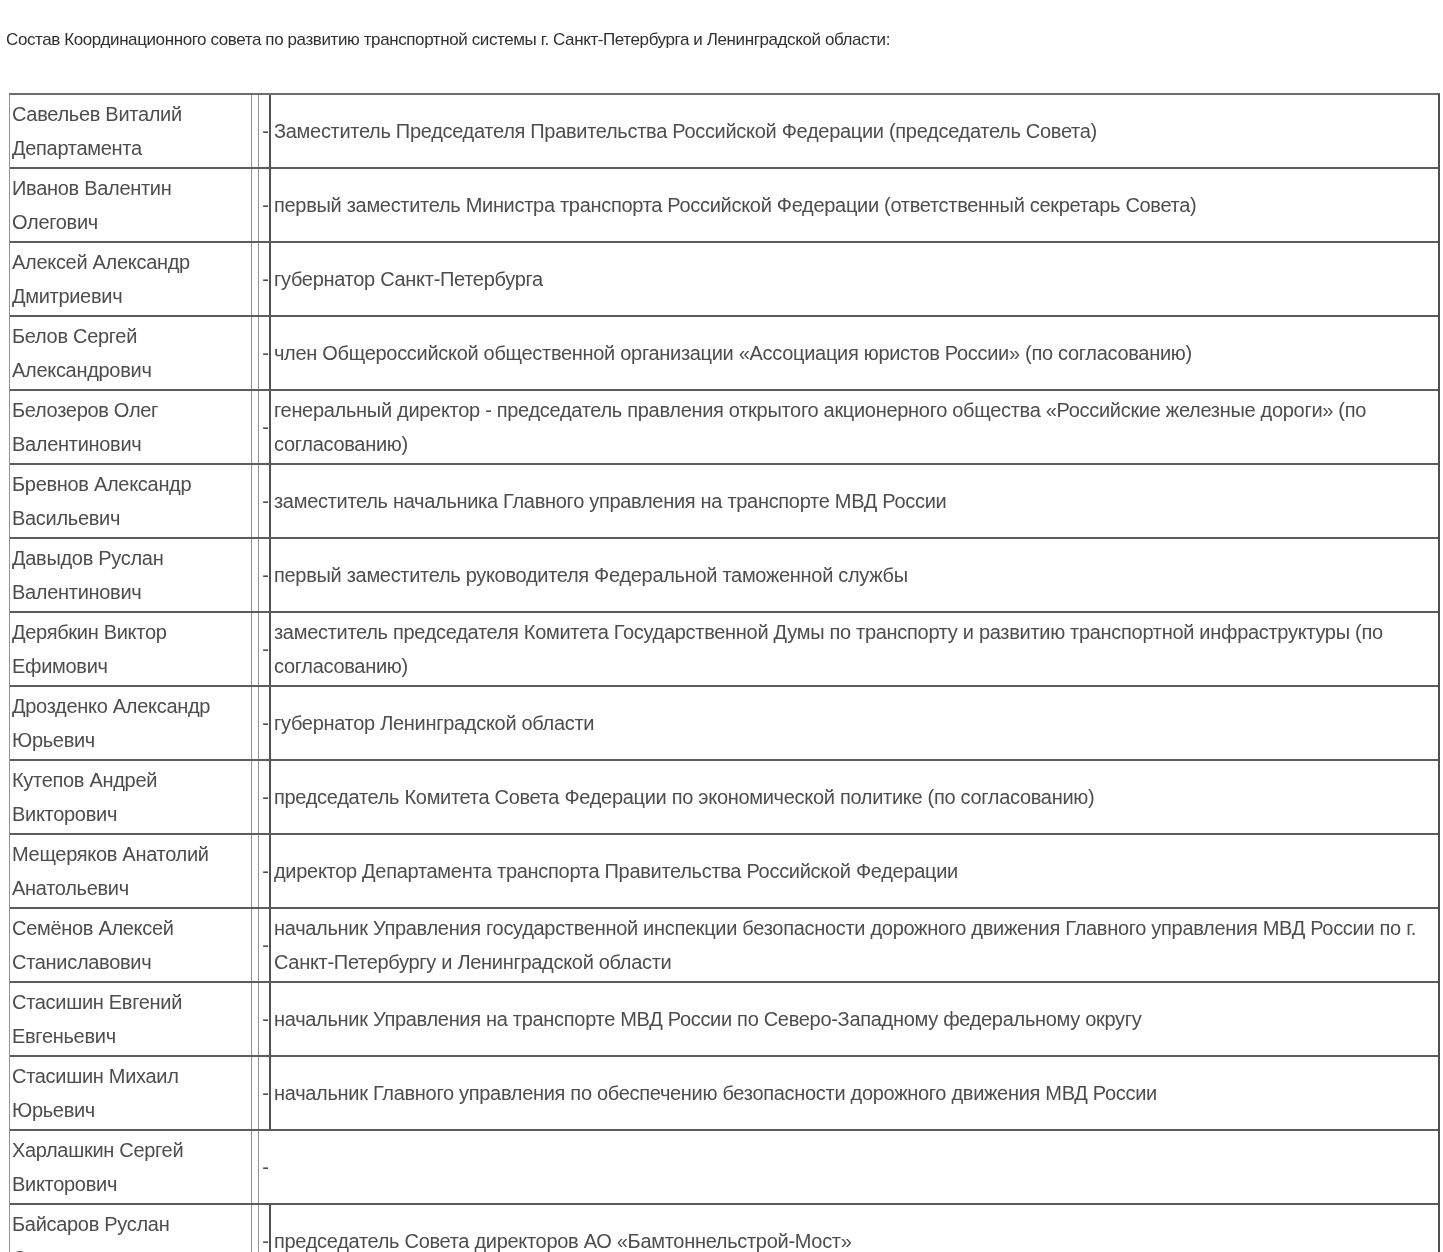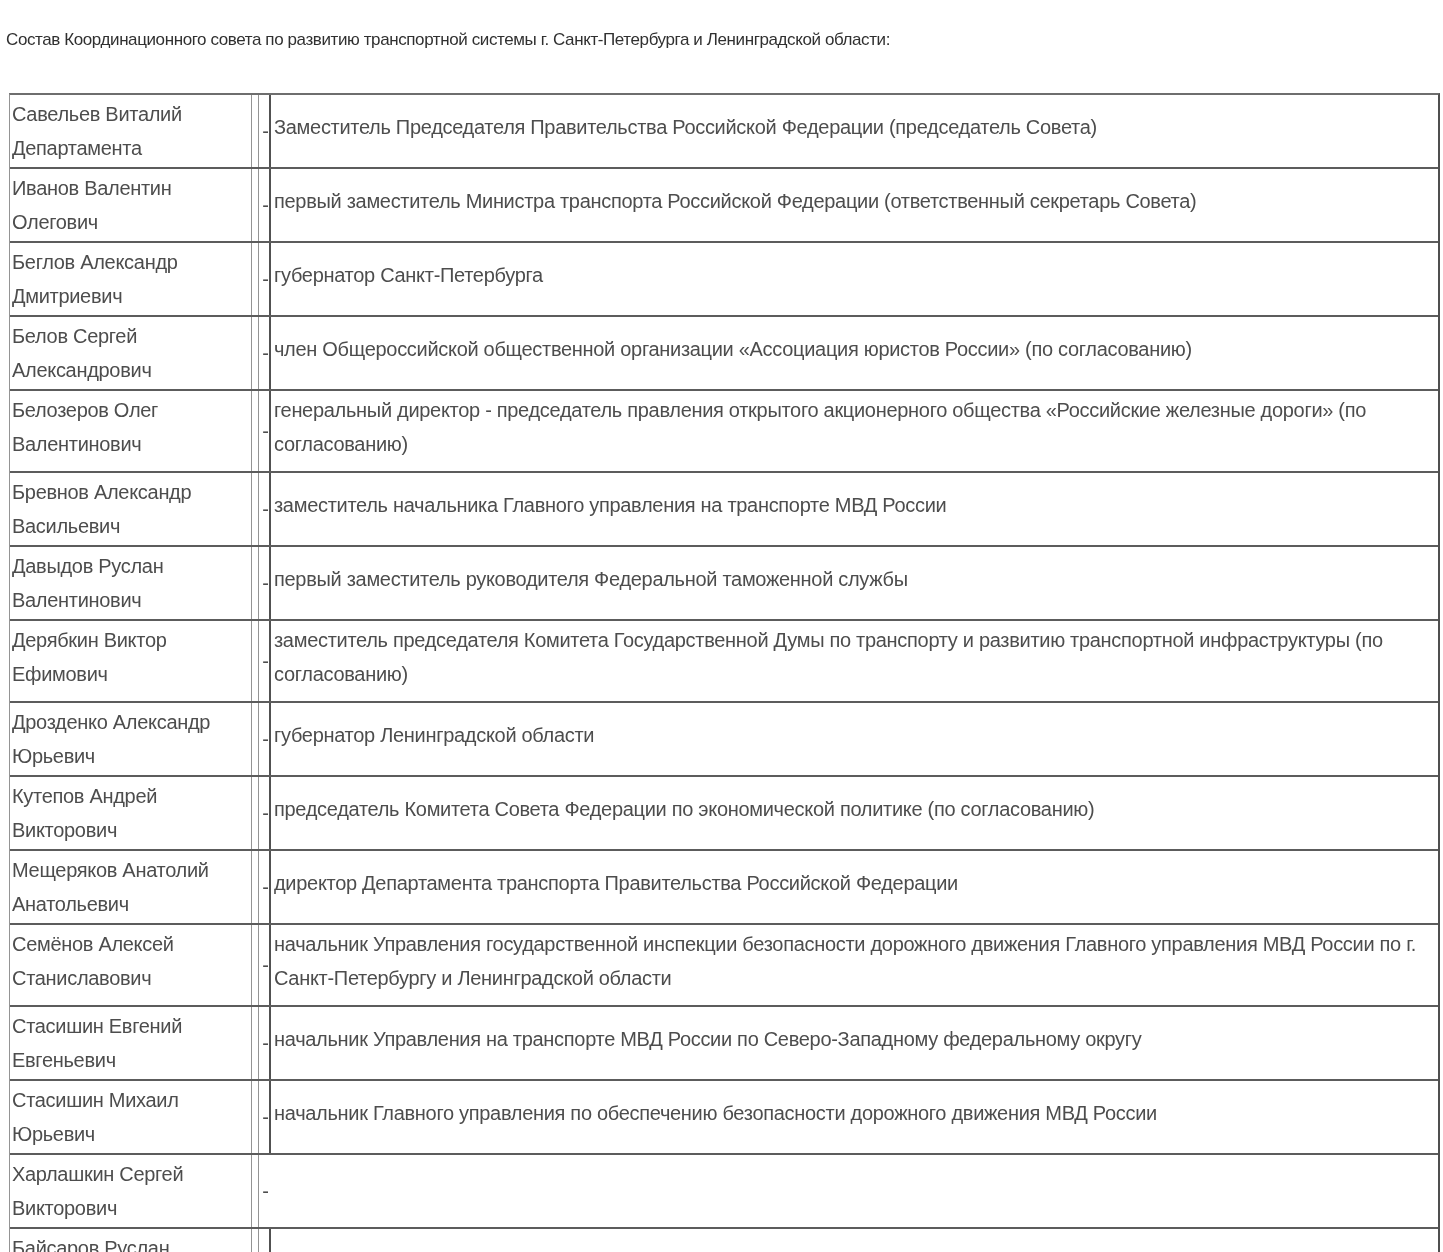--- a/index.html
+++ b/index.html
@@ -59,21 +59,21 @@
     align-items: center;
     justify-content: flex-end;
     font-size: 20px;
     box-sizing: border-box;
   }
   .cell-position {
     flex: 1 1 auto;
     border-left: 2px solid #515151;
     display: flex;
     align-items: center;
-    padding: 2px 10px 10px 3px;
+    padding: 2px 10px 2px 3px;
     font-size: 20px;
     line-height: 34px;
     letter-spacing: -0.3px;
     box-sizing: border-box;
   }
 </style>
 </head>
 <body>
 
 <div class="page-title">Состав Координационного совета по развитию транспортной системы  г. Санкт-Петербурга и Ленинградской области:</div>
@@ -88,21 +88,21 @@
   </div>
 
   <div class="t-row">
     <div class="cell-name">Иванов Валентин Олегович</div>
     <div class="cell-gap"></div>
     <div class="cell-dash">-</div>
     <div class="cell-position">первый заместитель Министра транспорта Российской Федерации (ответственный секретарь Совета)</div>
   </div>
 
   <div class="t-row">
-    <div class="cell-name">Беглов Александр Дмитриевич</div>
+    <div class="cell-name">Алексей Александр Дмитриевич</div>
     <div class="cell-gap"></div>
     <div class="cell-dash">-</div>
     <div class="cell-position">губернатор Санкт-Петербурга</div>
   </div>
 
   <div class="t-row">
     <div class="cell-name">Белов Сергей Александрович</div>
     <div class="cell-gap"></div>
     <div class="cell-dash">-</div>
     <div class="cell-position">член Общероссийской общественной организации «Ассоциация юристов России» (по согласованию)</div>

